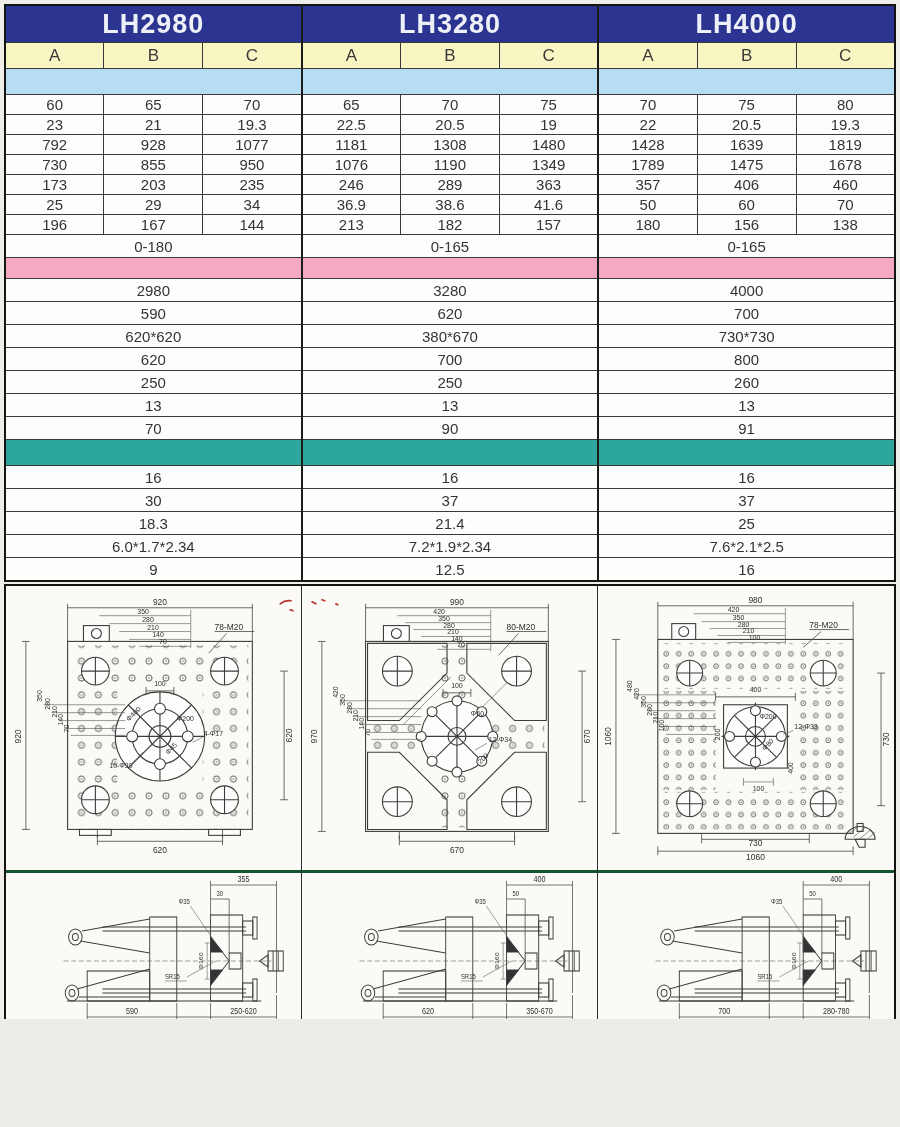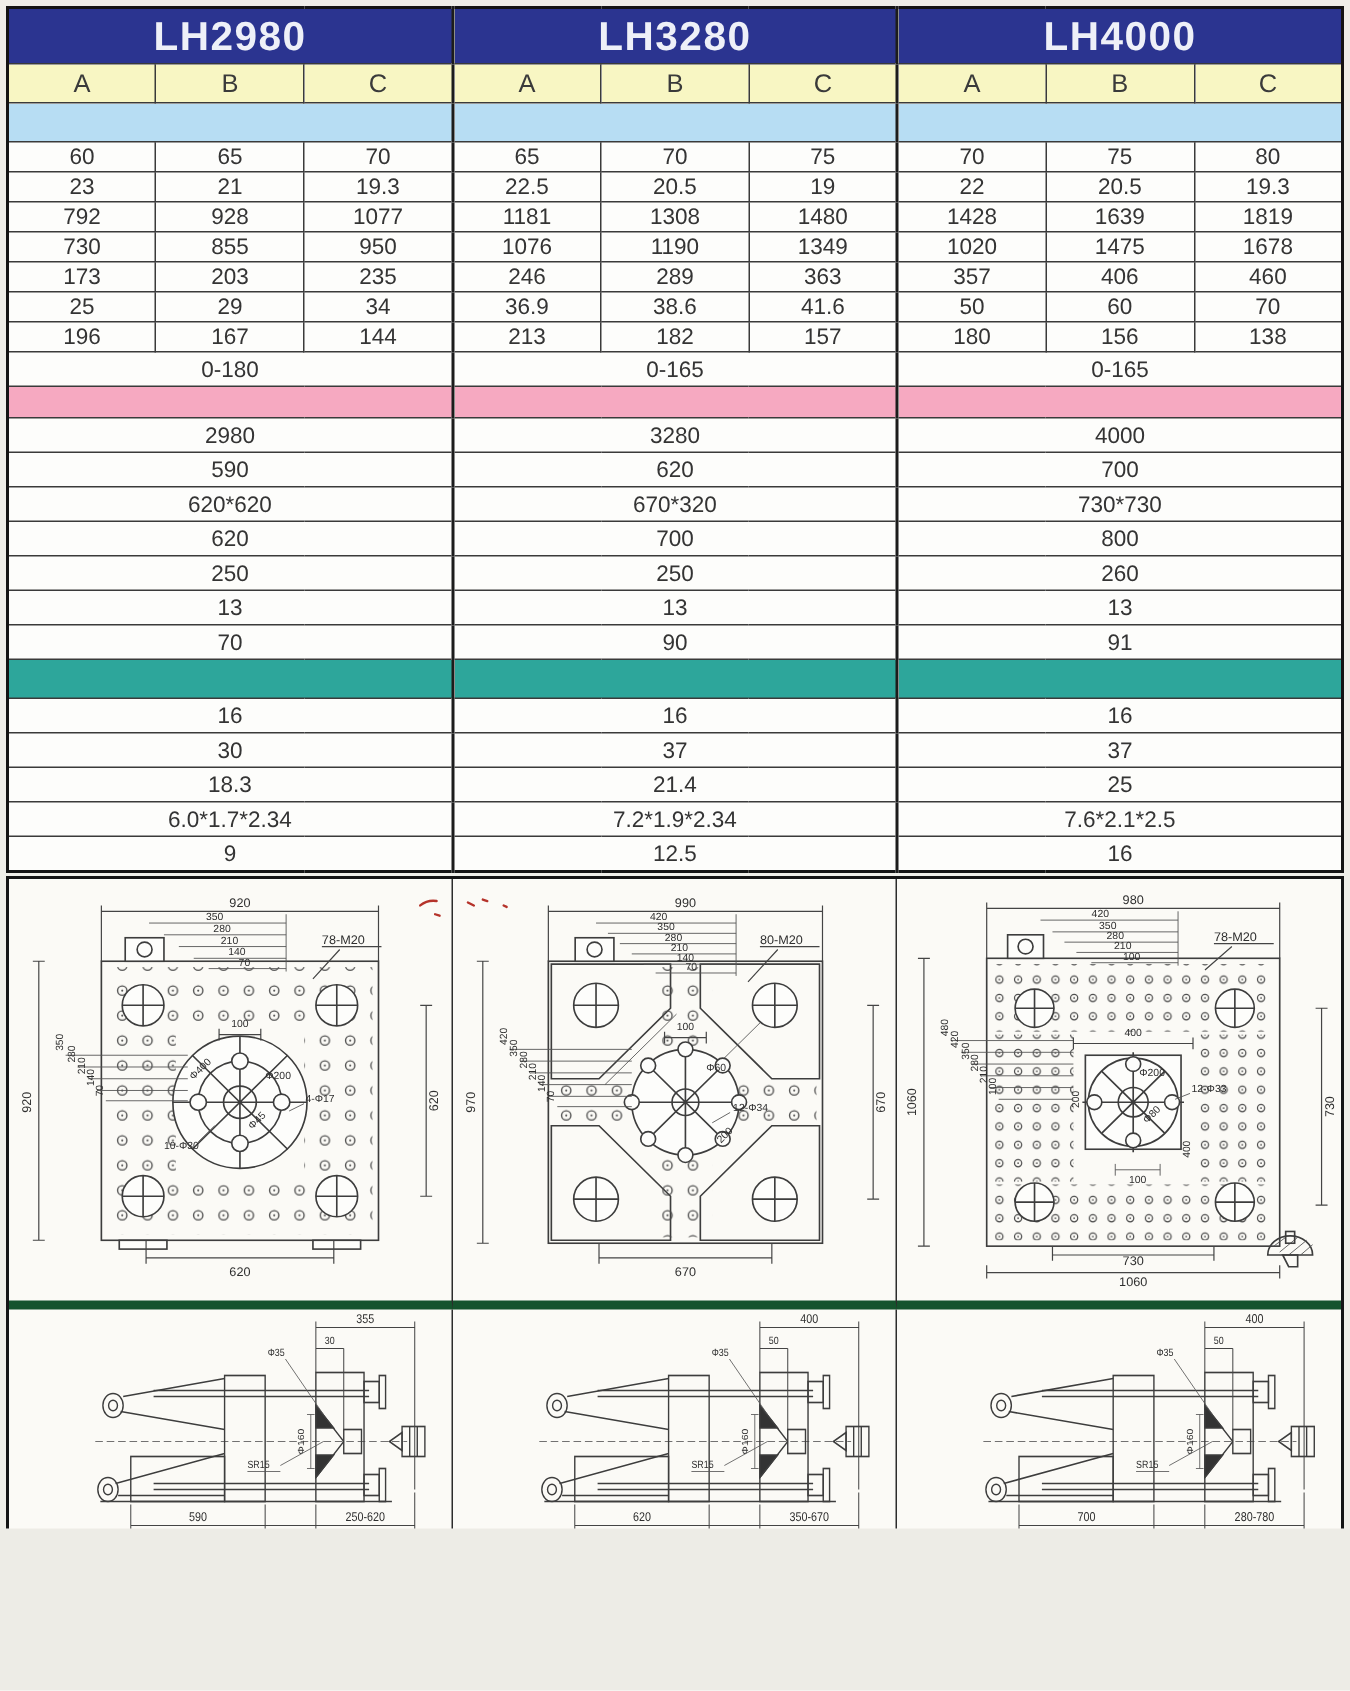--- a/index.html
+++ b/index.html
@@ -10,21 +10,21 @@
   .spec .gend{border-right:2px solid #1c1c1c;}
   tr.model-header th{background:#2b3490;color:#eef0f8;font-size:27px;font-weight:600;height:36px;letter-spacing:1px;}
   tr.abc th{background:#f8f6c3;font-size:17px;font-weight:400;height:25px;color:#3a3a3a;}
   tr.band-blue td{background:#b7ddf3;height:25px;}
   tr.band-pink td{background:#f6a9c1;height:20px;}
   tr.band-teal td{background:#2da69b;height:25px;}
   tr.r1 td{height:19px;font-size:15px;}
   tr.rm td{height:22px;font-size:15px;}
   .drawings{margin:2px 4px 0 4px;border:2px solid #141414;background:#fbfaf6;display:grid;
             grid-template-columns:1fr 1fr 1fr;grid-template-rows:287px 154px;}
-  .dcell{border-right:1px solid #2c2c2c;border-bottom:6px solid #14532d;}
+  .dcell{border-right:1px solid #2c2c2c;border-bottom:3px solid #14532d;}
   .dcell.last{border-right:none;}
   .dcell.bot{border-bottom:none;margin-left:44px;}
   .dcell svg{display:block;width:100%;height:100%;}
   svg text{fill:#2f2f2f;font-family:"Liberation Sans",sans-serif;}
   .dim{font-size:8.5px;}
   .dims{font-size:7px;}
   .ln{stroke:#444;stroke-width:0.8;fill:none;}
   .lt{stroke:#555;stroke-width:0.6;fill:none;}
   .shape{stroke:#3d3d3d;stroke-width:1.1;fill:#fdfdfb;}
   .shapeo{stroke:#3d3d3d;stroke-width:1.1;fill:none;}
@@ -117,21 +117,21 @@
           <td>1639</td>
           <td>1819</td>
         </tr>
         <tr class="r1">
           <td>730</td>
           <td>855</td>
           <td class="gend">950</td>
           <td>1076</td>
           <td>1190</td>
           <td class="gend">1349</td>
-          <td>1020</td>
+          <td>1789</td>
           <td>1475</td>
           <td>1678</td>
         </tr>
         <tr class="r1">
           <td>173</td>
           <td>203</td>
           <td class="gend">235</td>
           <td>246</td>
           <td>289</td>
           <td class="gend">363</td>
@@ -176,21 +176,21 @@
           <td colspan="3" class="gend">3280</td>
           <td colspan="3">4000</td>
         </tr>
         <tr class="rm">
           <td colspan="3" class="gend">590</td>
           <td colspan="3" class="gend">620</td>
           <td colspan="3">700</td>
         </tr>
         <tr class="rm">
           <td colspan="3" class="gend">620*620</td>
-          <td colspan="3" class="gend">670*320</td>
+          <td colspan="3" class="gend">380*670</td>
           <td colspan="3">730*730</td>
         </tr>
         <tr class="rm">
           <td colspan="3" class="gend">620</td>
           <td colspan="3" class="gend">700</td>
           <td colspan="3">800</td>
         </tr>
         <tr class="rm">
           <td colspan="3" class="gend">250</td>
           <td colspan="3" class="gend">250</td>

